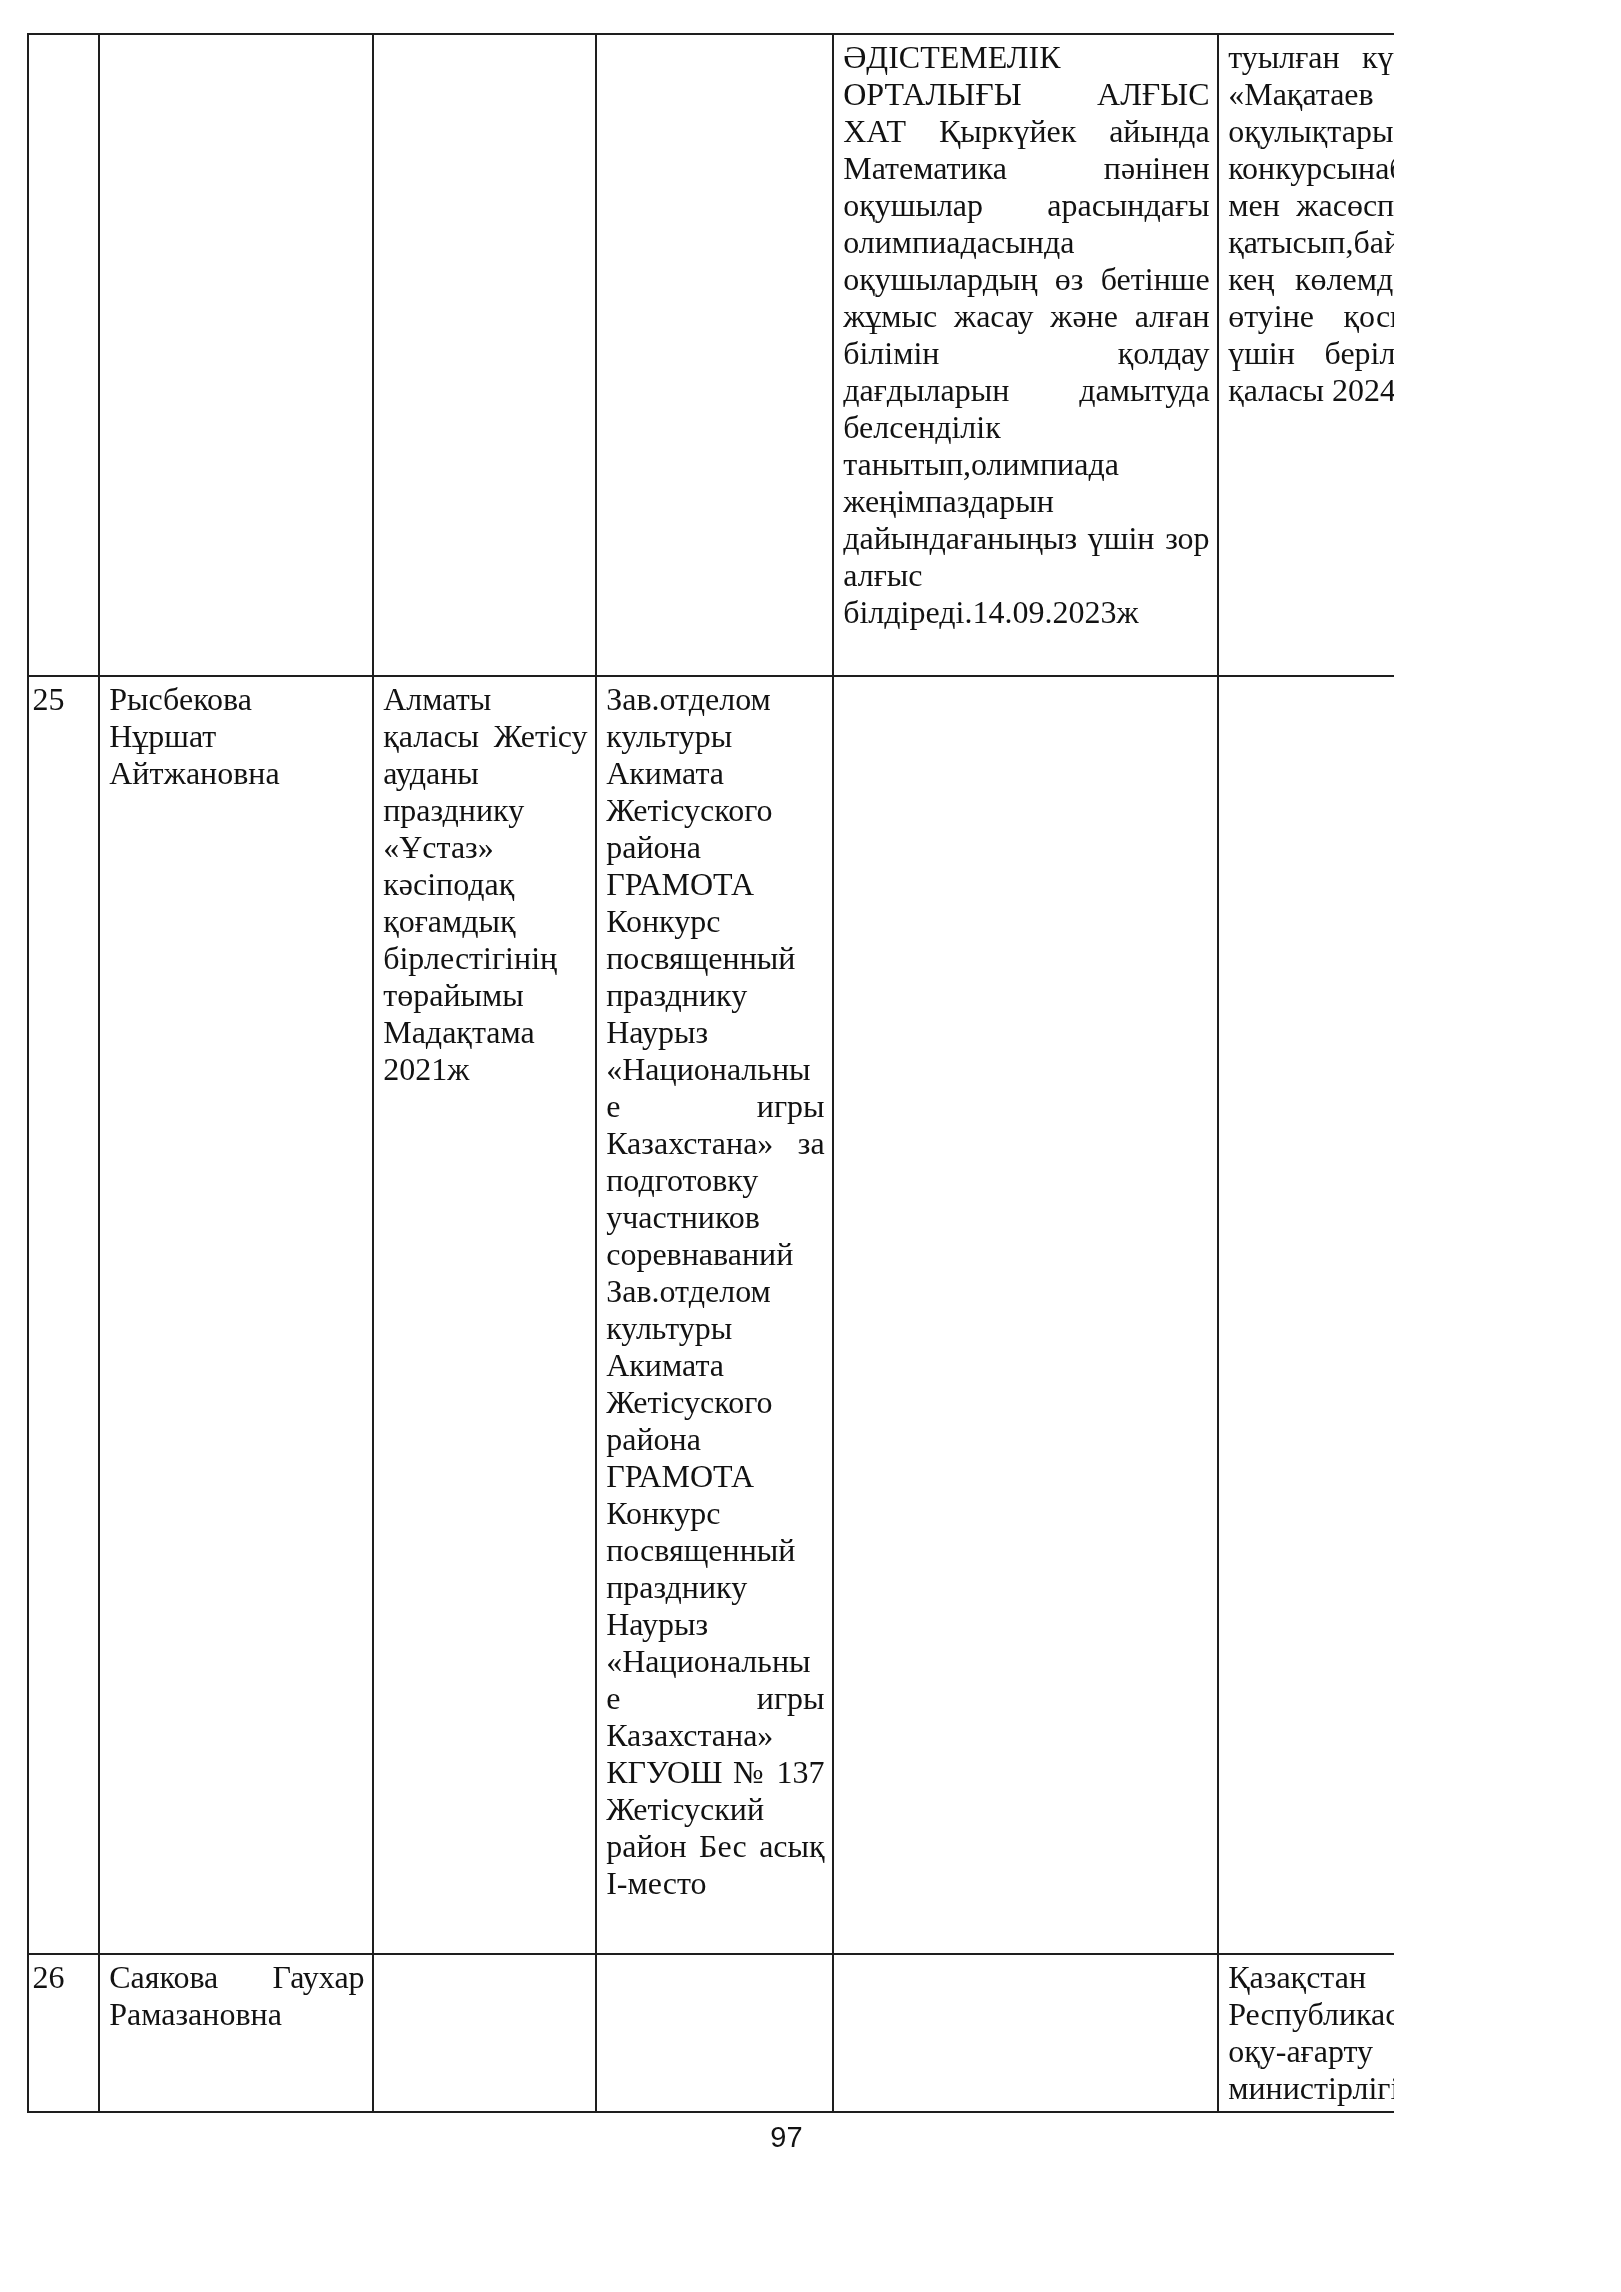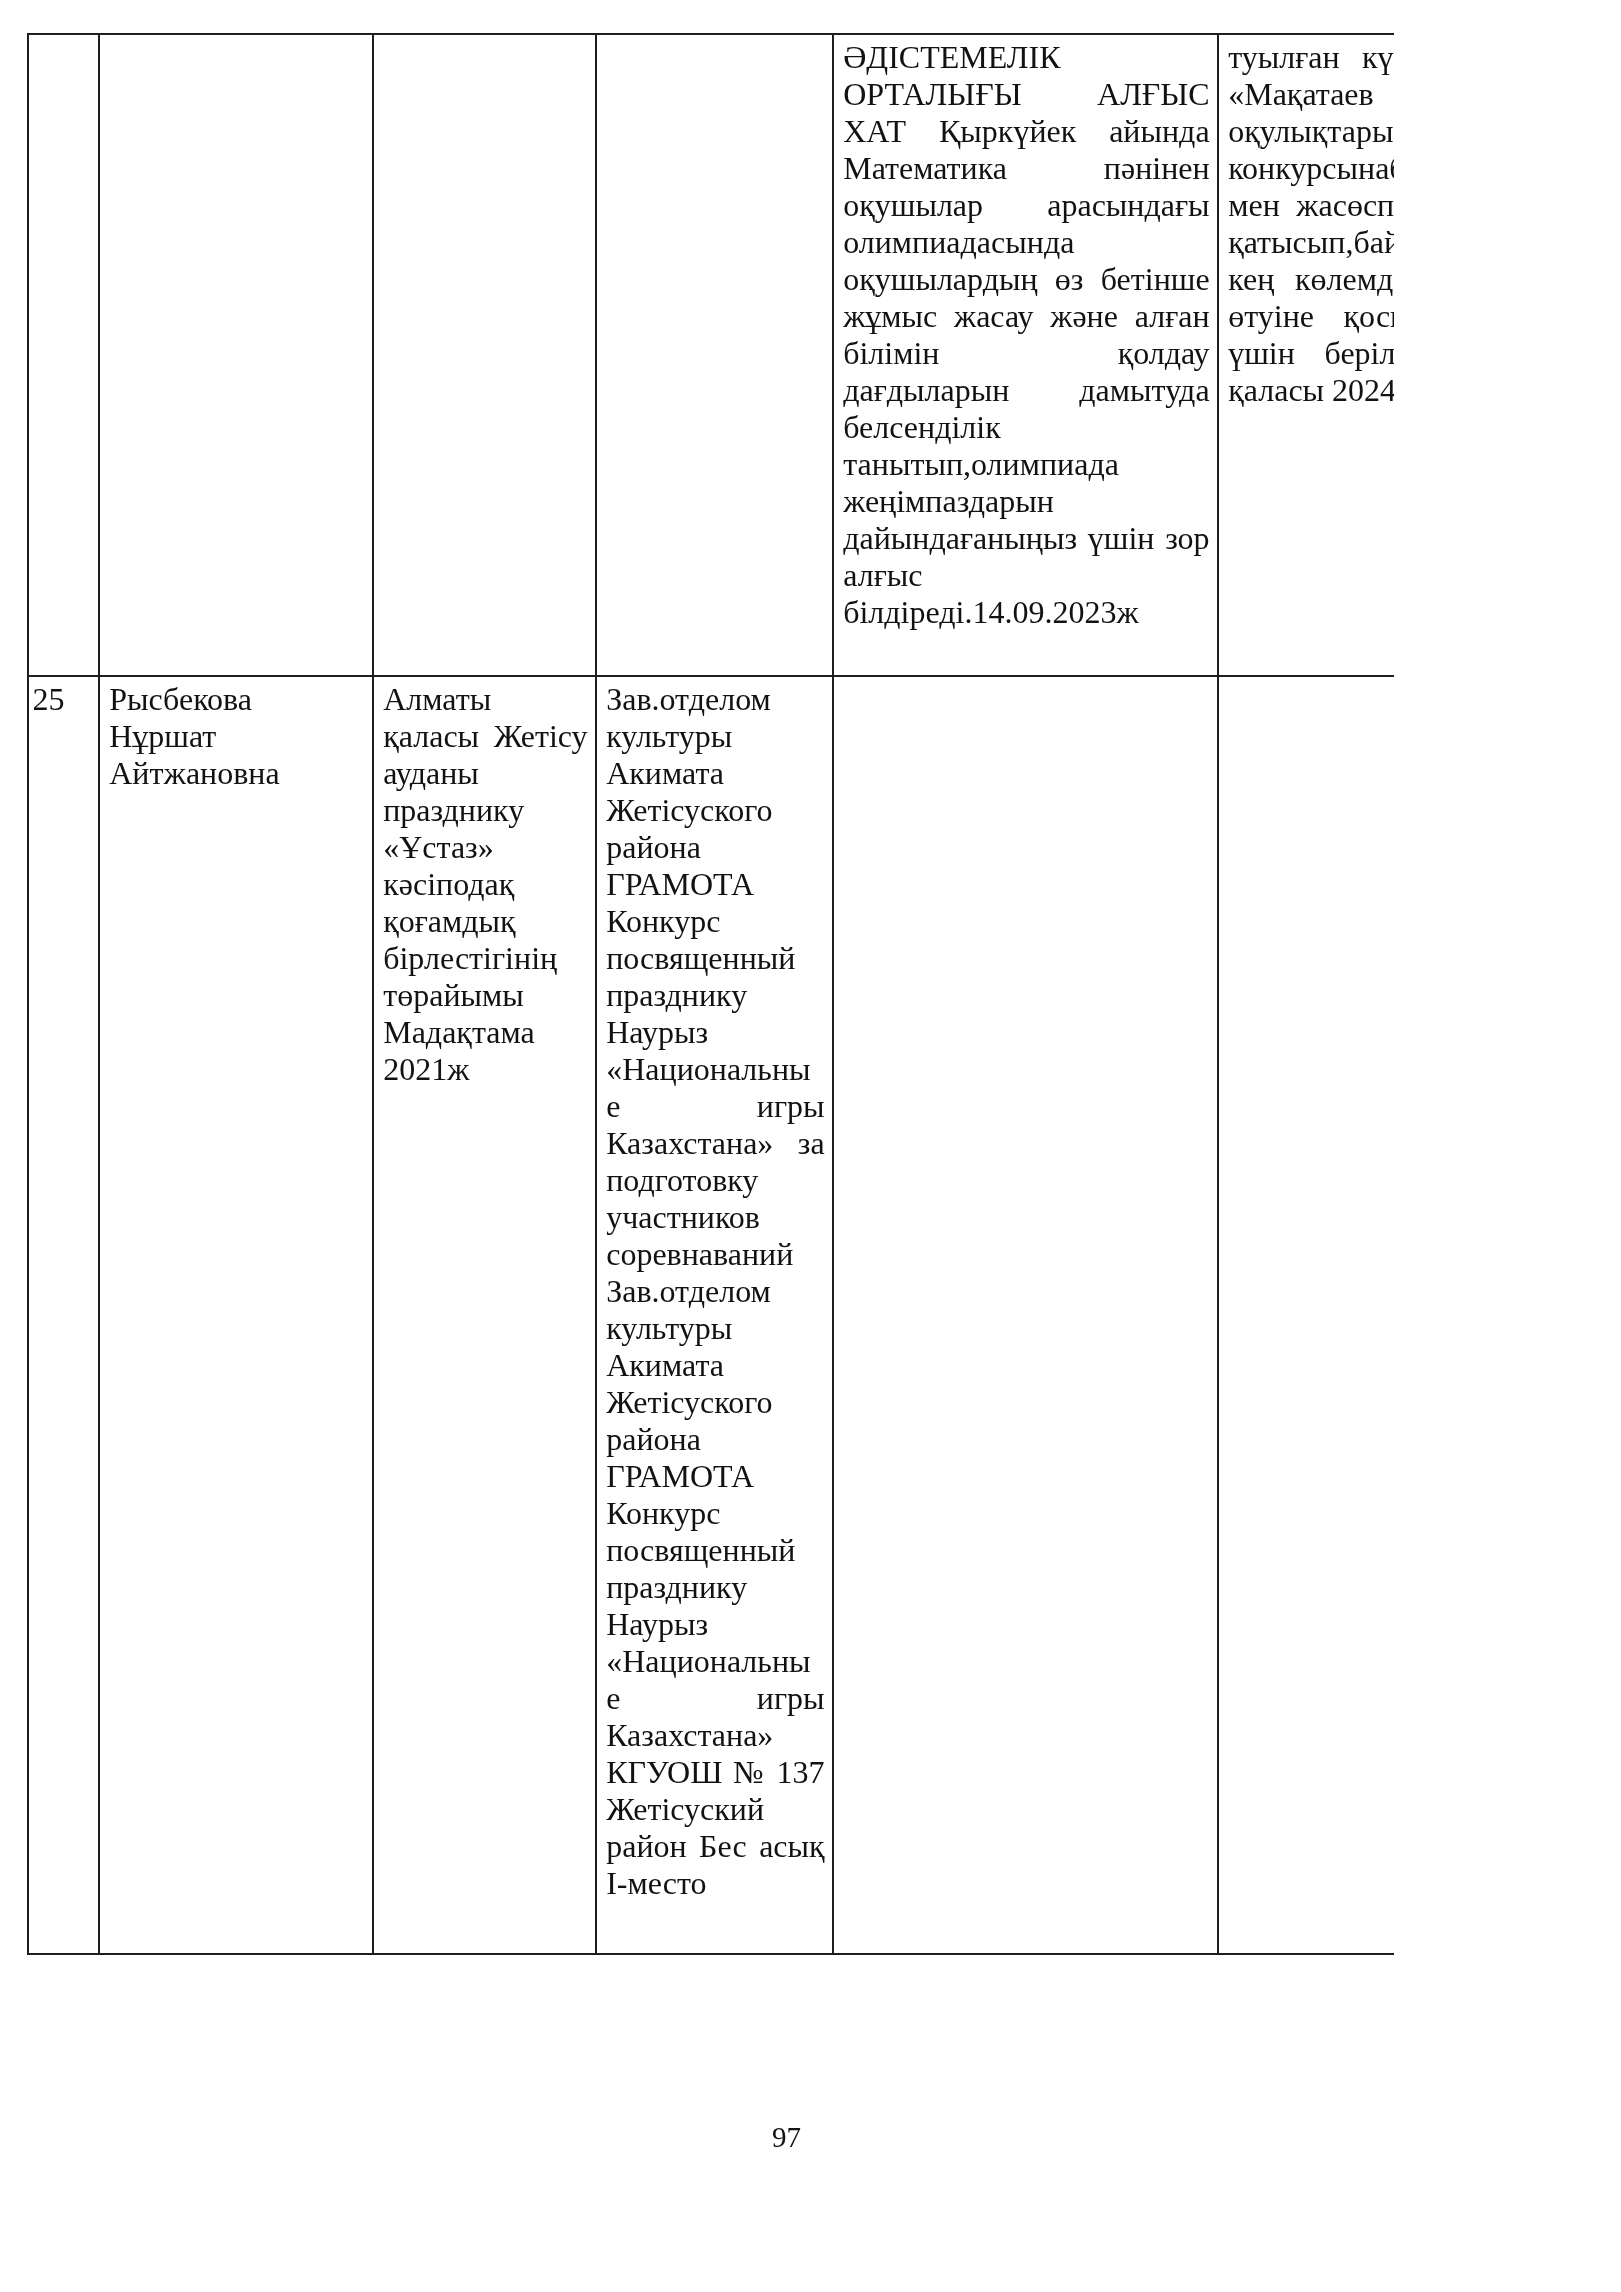--- a/index.html
+++ b/index.html
@@ -37,21 +37,21 @@
   table.doc-table td.num-cell {
     text-align: left;
     padding-left: 3px;
   }
   .page-number {
     position: absolute;
     left: 27.4px;
     top: 2120px;
     width: 1518px;
     text-align: center;
-    font-family: Liberation Serif, serif;
+    font-family: Liberation Sans, sans-serif;
     font-size: 29px;
     line-height: 35px;
     color: #121212;
   }
 </style>
 </head>
 <body>
 
 <div class="page">
 
@@ -74,19 +74,27 @@
         <td>туылған күніне орай «Мақатаев оқулықтары» атты конкурсынабалалар мен жасөспірімдердің қатысып,байқаудың кең көлемді таралып өтуіне қосқан үлесі үшін берілді.Алматы қаласы 2024ж.</td>
       </tr>
       <tr style="height:1278px">
         <td class="num-cell">25</td>
         <td>Рысбекова Нұршат Айтжановна</td>
         <td>Алматы қаласы Жетісу ауданы празднику «Ұстаз» кәсіподақ қоғамдық бірлестігінің төрайымы Мадақтама 2021ж</td>
         <td>Зав.отделом культуры Акимата Жетісуского района ГРАМОТА Конкурс посвященный празднику Наурыз «Национальные игры Казахстана» за подготовку участников соревнаваний Зав.отделом культуры Акимата Жетісуского района ГРАМОТА Конкурс посвященный празднику Наурыз «Национальные игры Казахстана» КГУОШ № 137 Жетісуский район Бес асық І-место</td>
         <td></td>
         <td></td>
       </tr>
+      <tr style="height:151px">
+        <td class="num-cell">26</td>
+        <td>Саякова Гаухар Рамазановна</td>
+        <td></td>
+        <td></td>
+        <td></td>
+        <td>Қазақстан Республикасының оқу-ағарту министірлігі</td>
+      </tr>
     </tbody>
   </table>
 
   <div class="page-number">97</div>
 
 </div>
 
 
 </body></html>

